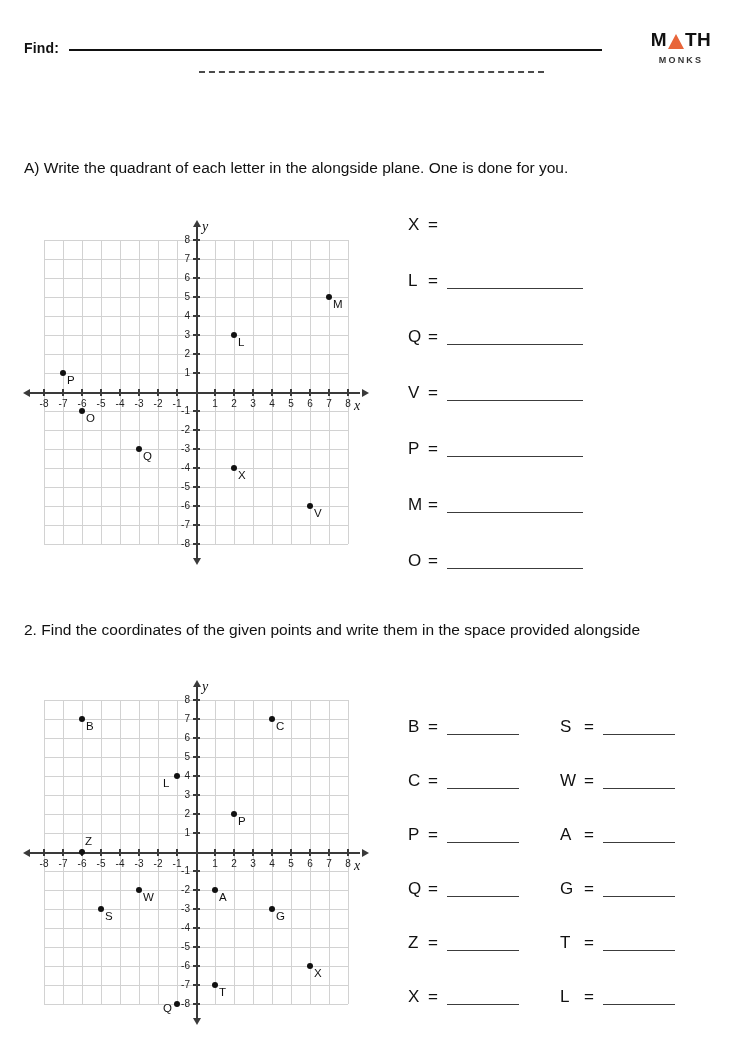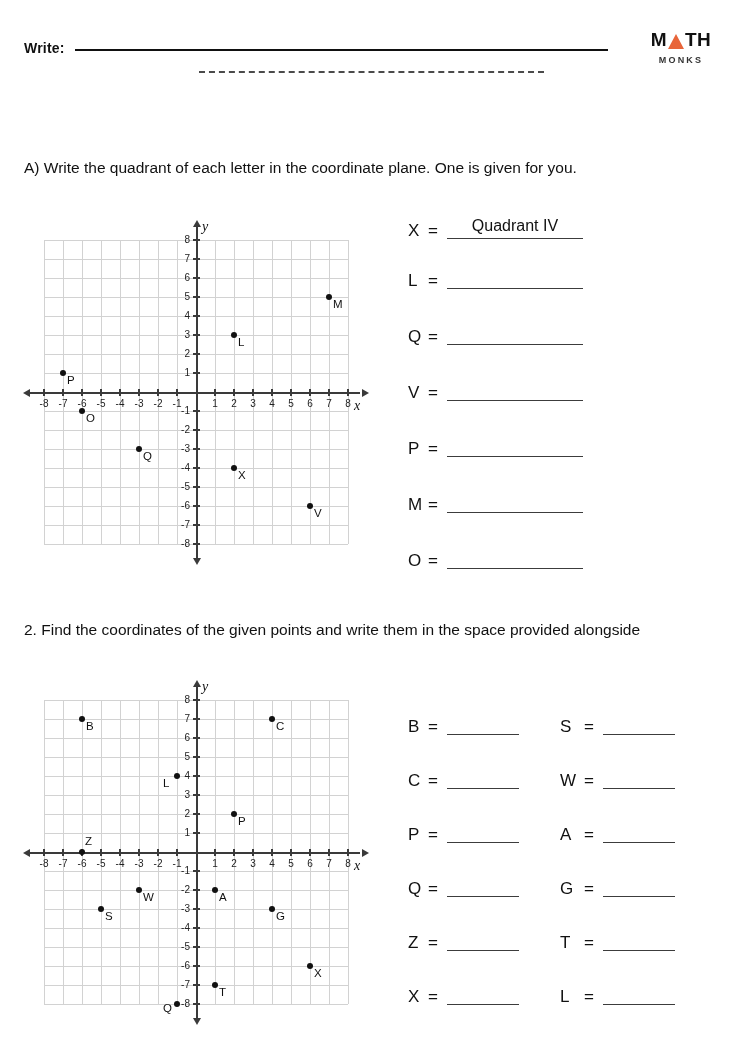--- a/index.html
+++ b/index.html
@@ -115,37 +115,37 @@
     display: inline-block; text-align: center; font-size: 16px;
     color: #111; line-height: 1.25; padding-bottom: 2px;
   }
   .w-wide  { width: 136px; }
   .w-small { width: 72px; }
 </style>
 </head>
 <body>
 
 <div class="name-row">
-  <span class="name-label">Write:</span>
+  <span class="name-label">Find:</span>
   <span class="name-rule"></span>
   <span class="logo">
     <span class="logo-top">
       <span>M</span>
       <span class="logo-tri"></span>
       <span>TH</span>
     </span>
     <span class="logo-bottom">MONKS</span>
   </span>
 </div>
 
 <div class="title-wrap">
   <div class="title-rule"></div>
 </div>
 
-<div class="prompt" id="prompt-a">A) Write the quadrant of each letter in the coordinate plane. One is given for you.</div>
+<div class="prompt" id="prompt-a">A) Write the quadrant of each letter in the alongside plane. One is done for you.</div>
 <div class="graph" id="graph1">
     <div class="grid-area">
       <div class="gline v" style="left: 0px;"></div>
       <div class="gline h" style="top: 0px;"></div>
       <div class="gline v" style="left: 19px;"></div>
       <div class="gline h" style="top: 19px;"></div>
       <div class="gline v" style="left: 38px;"></div>
       <div class="gline h" style="top: 38px;"></div>
       <div class="gline v" style="left: 57px;"></div>
       <div class="gline h" style="top: 57px;"></div>
@@ -260,21 +260,20 @@
     <div class="pt-label" style="left: 214px; top: 248px;">X</div>
     <div class="pt" style="left: 305px; top: 75px;"></div>
     <div class="pt-label" style="left: 309px; top: 77px;">M</div>
     <div class="pt" style="left: 286px; top: 284px;"></div>
     <div class="pt-label" style="left: 290px; top: 286px;">V</div>
   </div>
 <div class="ans-col" id="ans-a" style="left: 408px; top: 216px;">
     <div class="ans-row" style="top: 0px;">
       <span class="ans-key" style="width: 18px;">X</span>
       <span class="ans-eq">=</span>
-      <span class="ans-line w-wide">Quadrant IV</span>
     </div>
     <div class="ans-row" style="top: 56px;">
       <span class="ans-key" style="width: 18px;">L</span>
       <span class="ans-eq">=</span>
       <span class="ans-line w-wide"></span>
     </div>
     <div class="ans-row" style="top: 112px;">
       <span class="ans-key" style="width: 18px;">Q</span>
       <span class="ans-eq">=</span>
       <span class="ans-line w-wide"></span>

